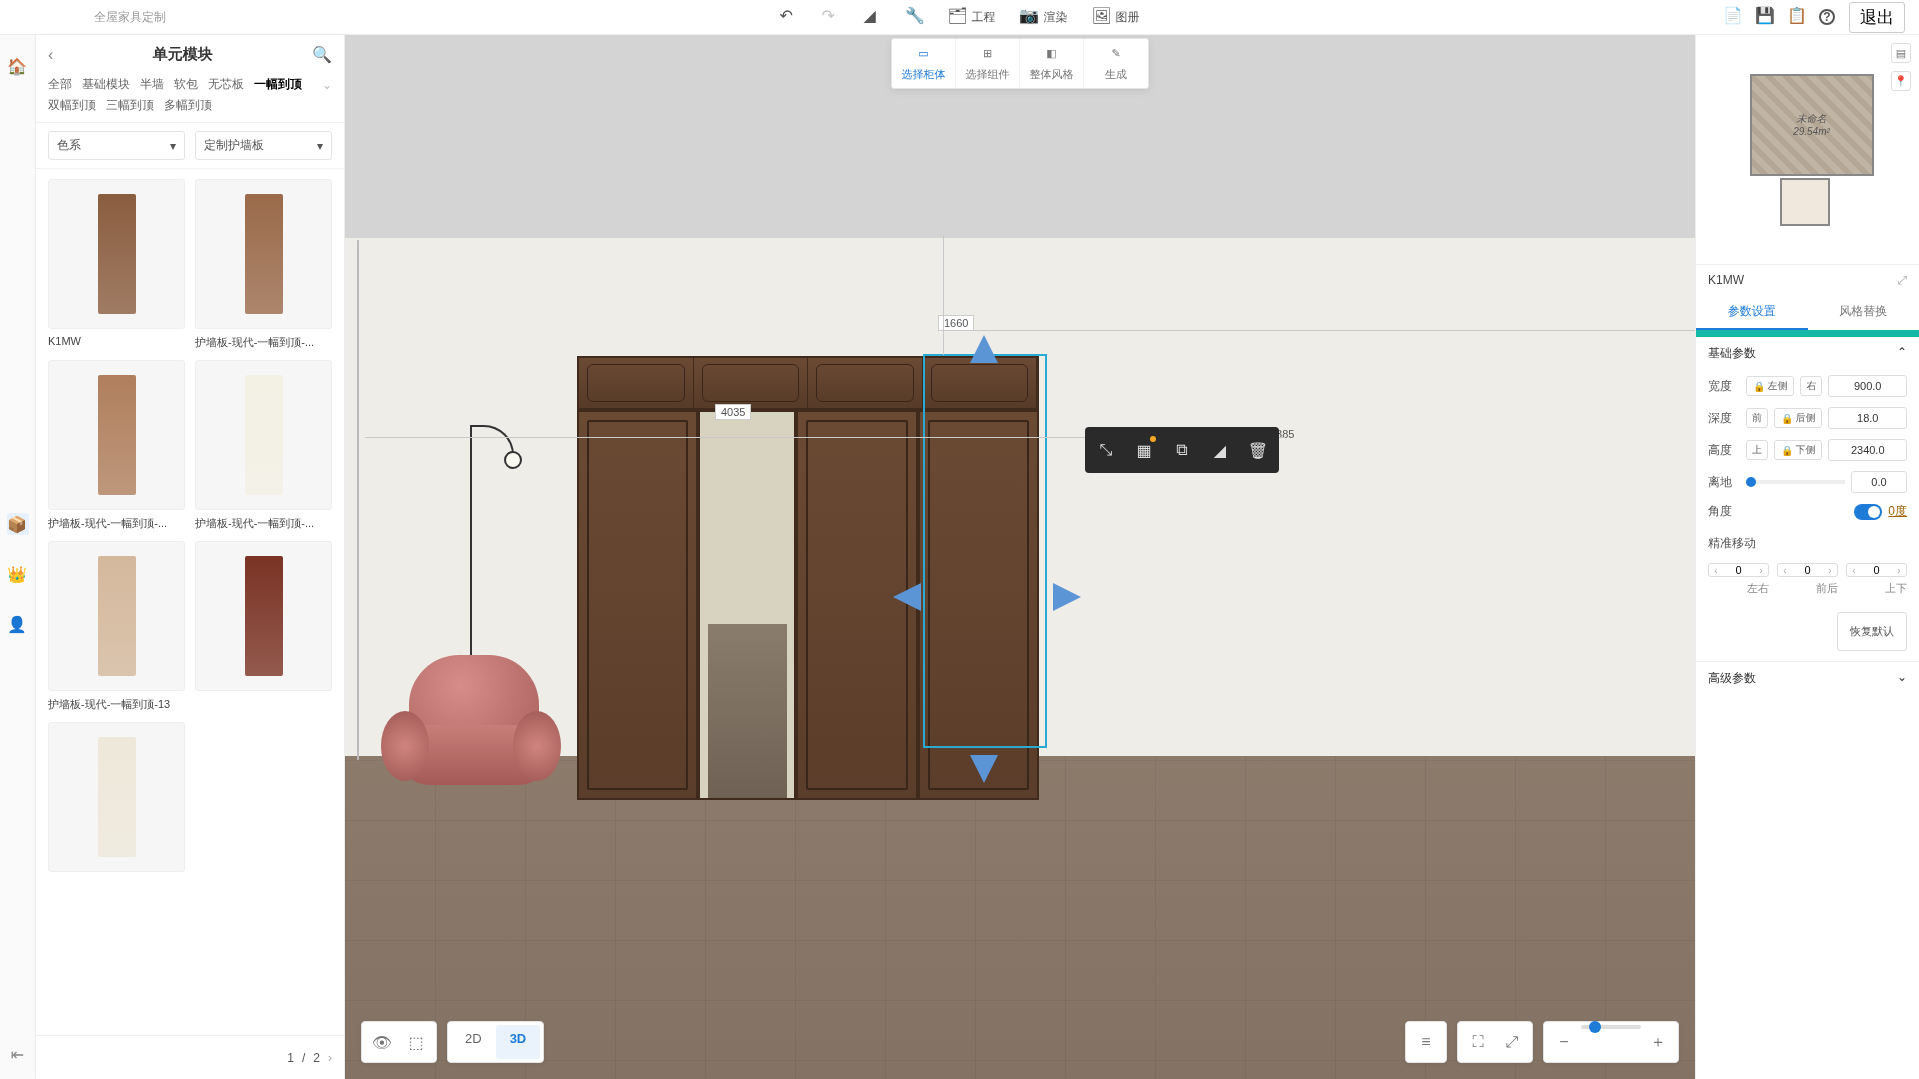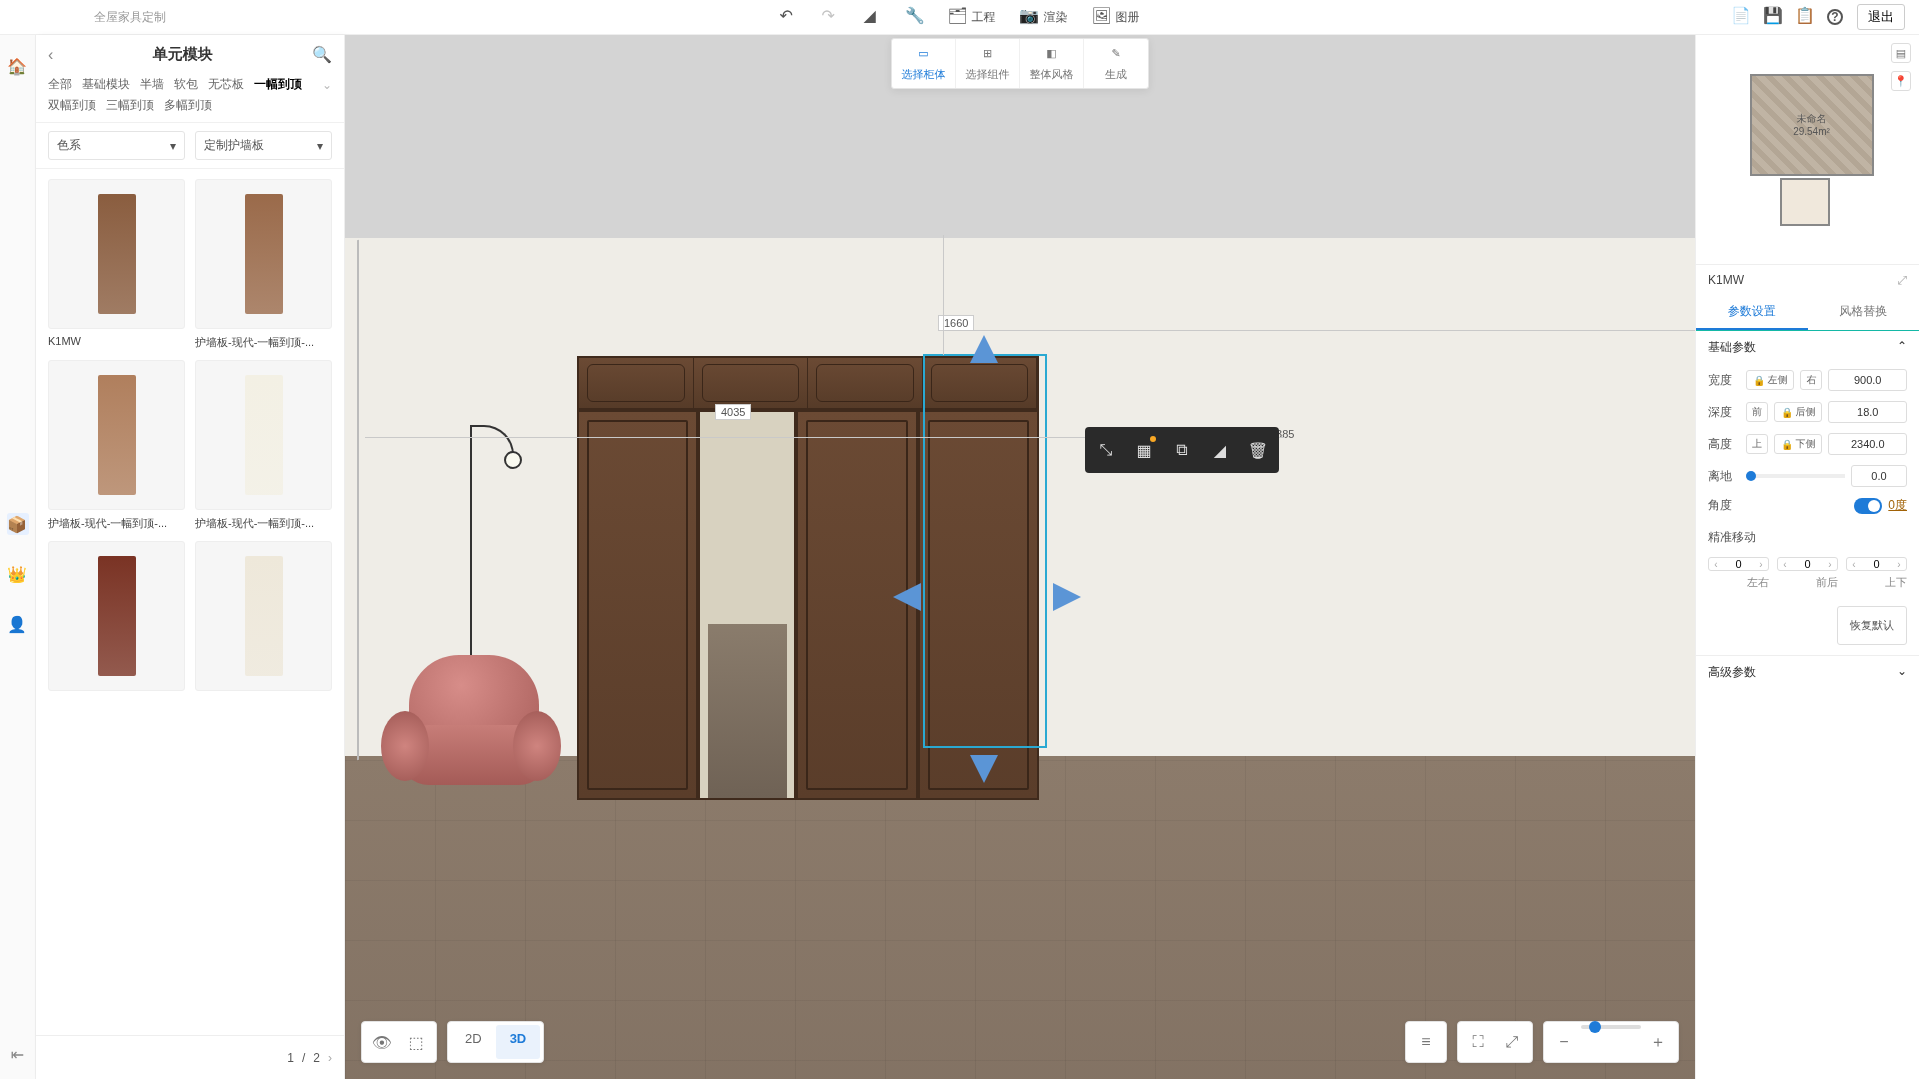--- a/index.html
+++ b/index.html
@@ -5,21 +5,21 @@
 * { margin: 0; padding: 0; box-sizing: border-box; font-family: -apple-system, "Microsoft YaHei", sans-serif; }
 body { background: #f5f5f5; overflow: hidden; width: 1919px; height: 1079px; position: relative; }
 
 
 .topbar { height: 35px; background: #fff; display: flex; align-items: center; padding: 0 14px; border-bottom: 1px solid #eee; position: relative; }
 .topbar-title { color: #999; font-size: 12px; margin-left: 80px; }
 .topbar-center { position: absolute; left: 50%; transform: translateX(-50%); display: flex; gap: 24px; align-items: center; }
 .topbar-icon-btn { display: flex; align-items: center; gap: 6px; cursor: pointer; color: #555; font-size: 12px; }
 .topbar-icon-btn svg, .topbar-icon-btn .glyph { width: 18px; height: 18px; }
 .topbar-right { margin-left: auto; display: flex; gap: 14px; align-items: center; }
-.topbar-exit { border: 1px solid #ccc; border-radius: 3px; padding: 3px 10px; font-size: 13px; cursor: pointer; background: #fff; }
+.topbar-exit { border: 1px solid #ccc; border-radius: 3px; padding: 3px 10px; font-size: 17px; cursor: pointer; background: #fff; }
 
 
 .left-rail { position: absolute; left: 0; top: 35px; width: 36px; height: calc(100% - 35px); background: #fafafa; border-right: 1px solid #eee; display: flex; flex-direction: column; align-items: center; padding-top: 20px; gap: 28px; }
 .rail-icon { width: 22px; height: 22px; display: flex; align-items: center; justify-content: center; color: #888; cursor: pointer; }
 .rail-icon.active { background: #e6f0ff; color: #1e7bd8; border-radius: 3px; padding: 3px; }
 
 
 .side-panel { position: absolute; left: 36px; top: 35px; width: 309px; height: calc(100% - 35px); background: #fff; border-right: 1px solid #eee; box-shadow: 2px 0 6px rgba(0,0,0,0.04); display: flex; flex-direction: column; }
 .panel-header { padding: 10px 12px 6px; display: flex; align-items: center; }
 .panel-back { cursor: pointer; color: #888; font-size: 16px; }
@@ -98,29 +98,29 @@
 .vc-btn { padding:6px 14px; font-size:13px; color:#666; cursor:pointer; border-radius:3px;}
 .vc-btn.active { background:#eaf2fc; color:#1e7bd8; font-weight:600;}
 .vc-icon-btn { width:34px; height:34px; display:flex;align-items:center;justify-content:center;color:#777;cursor:pointer;}
 .view-controls-right { position:absolute; right:16px; bottom:16px; display:flex; gap:10px; align-items:center;}
 .slider { width:60px; height:4px; background:#ddd; border-radius:2px; position:relative; }
 .slider .dot { position:absolute; left:8px; top:-4px; width:12px; height:12px; background:#1e7bd8; border-radius:50%; }
 
 
 .right-bar { position:absolute; right:0; top:35px; width:224px; height:calc(100% - 35px); background:#fff; border-left:1px solid #eee; display:flex; flex-direction:column; overflow:hidden;}
 .minimap { height:230px; border-bottom:1px solid #eee; padding:10px; position:relative; display:flex; align-items:center; justify-content:center;}
-.minimap .room { width: 116px; height: 152px; position:relative;}
+.minimap .room { width: 116px; height: 152px; position:relative;font-style:italic;}
 .minimap .room-a{position:absolute;left:0;top:0;width:124px;height:102px; background: repeating-linear-gradient(45deg,#c0b4a4 0 6px,#b3a695 6px 12px); border:2px solid #888; display:flex;align-items:center;justify-content:center; font-size:10px; color:#555; text-align:center; line-height:1.3;}
 .minimap .room-b{position:absolute;left:30px;top:104px;width:50px;height:48px;background:#f0e8dc;border:2px solid #888;}
 .mm-tool{position:absolute; top:8px; right:8px; width:20px;height:20px;background:#fff;border:1px solid #ddd;border-radius:3px;display:flex;align-items:center;justify-content:center;font-size:11px;color:#777;cursor:pointer;}
 .mm-tool2{top:36px;}
 
 .sel-header{padding:8px 12px; display:flex; justify-content:space-between; align-items:center; font-size:12px; color:#444;}
 .sel-header .exp{color:#aaa;cursor:pointer;}
-.sel-tabs{display:flex; border-bottom:1px solid #14b8a6;}
+.sel-tabs{display:flex; border-bottom:7px solid #14b8a6;}
 .sel-tab{flex:1; text-align:center; padding:8px 0; font-size:12px; color:#777; cursor:pointer;}
 .sel-tab.active{color:#1e7bd8; border-bottom:2px solid #1e7bd8;}
 .props{flex:1; overflow-y:auto; font-size:12px;}
 .prop-section-h{padding:8px 12px; display:flex; justify-content:space-between; color:#333; font-weight:500; cursor:pointer;}
 .prop-row{display:flex; align-items:center; padding:5px 12px; gap:6px;}
 .prop-row label{width:32px; color:#555;}
 .lock-btn{border:1px solid #ddd;border-radius:3px; padding:2px 6px; font-size:10px; color:#666; display:flex; align-items:center; gap:2px; cursor:pointer; background:#fff;}
 .lock-btn.sm{padding:2px 5px;}
 .prop-input{flex:1; border:1px solid #ddd; border-radius:3px; padding:4px 6px; text-align:center; font-size:11px; color:#333; min-width:0;}
 .toggle{width:28px;height:16px;background:#1e7bd8;border-radius:10px;position:relative;cursor:pointer;}
@@ -243,20 +243,26 @@
           <div class="card-label">护墙板-现代-一幅到顶-...</div>
         </div>
         <div class="card">
           <div class="thumb">
             <div class="panel-shape" style="background:linear-gradient(#f3f0e4, #f3f0e4cc);"></div>
           </div>
           <div class="card-label">护墙板-现代-一幅到顶-...</div>
         </div>
         <div class="card">
           <div class="thumb">
+            <div class="panel-shape" style="background:linear-gradient(#d4b89c, #d4b89ccc);"></div>
+          </div>
+          <div class="card-label">护墙板-现代-一幅到顶-13</div>
+        </div>
+        <div class="card">
+          <div class="thumb">
             <div class="panel-shape" style="background:linear-gradient(#7a3324, #7a3324cc);"></div>
           </div>
         </div>
         <div class="card">
           <div class="thumb">
             <div class="panel-shape" style="background:linear-gradient(#eee8da, #eee8dacc);"></div>
           </div>
         </div>
       </div>
   </div>

